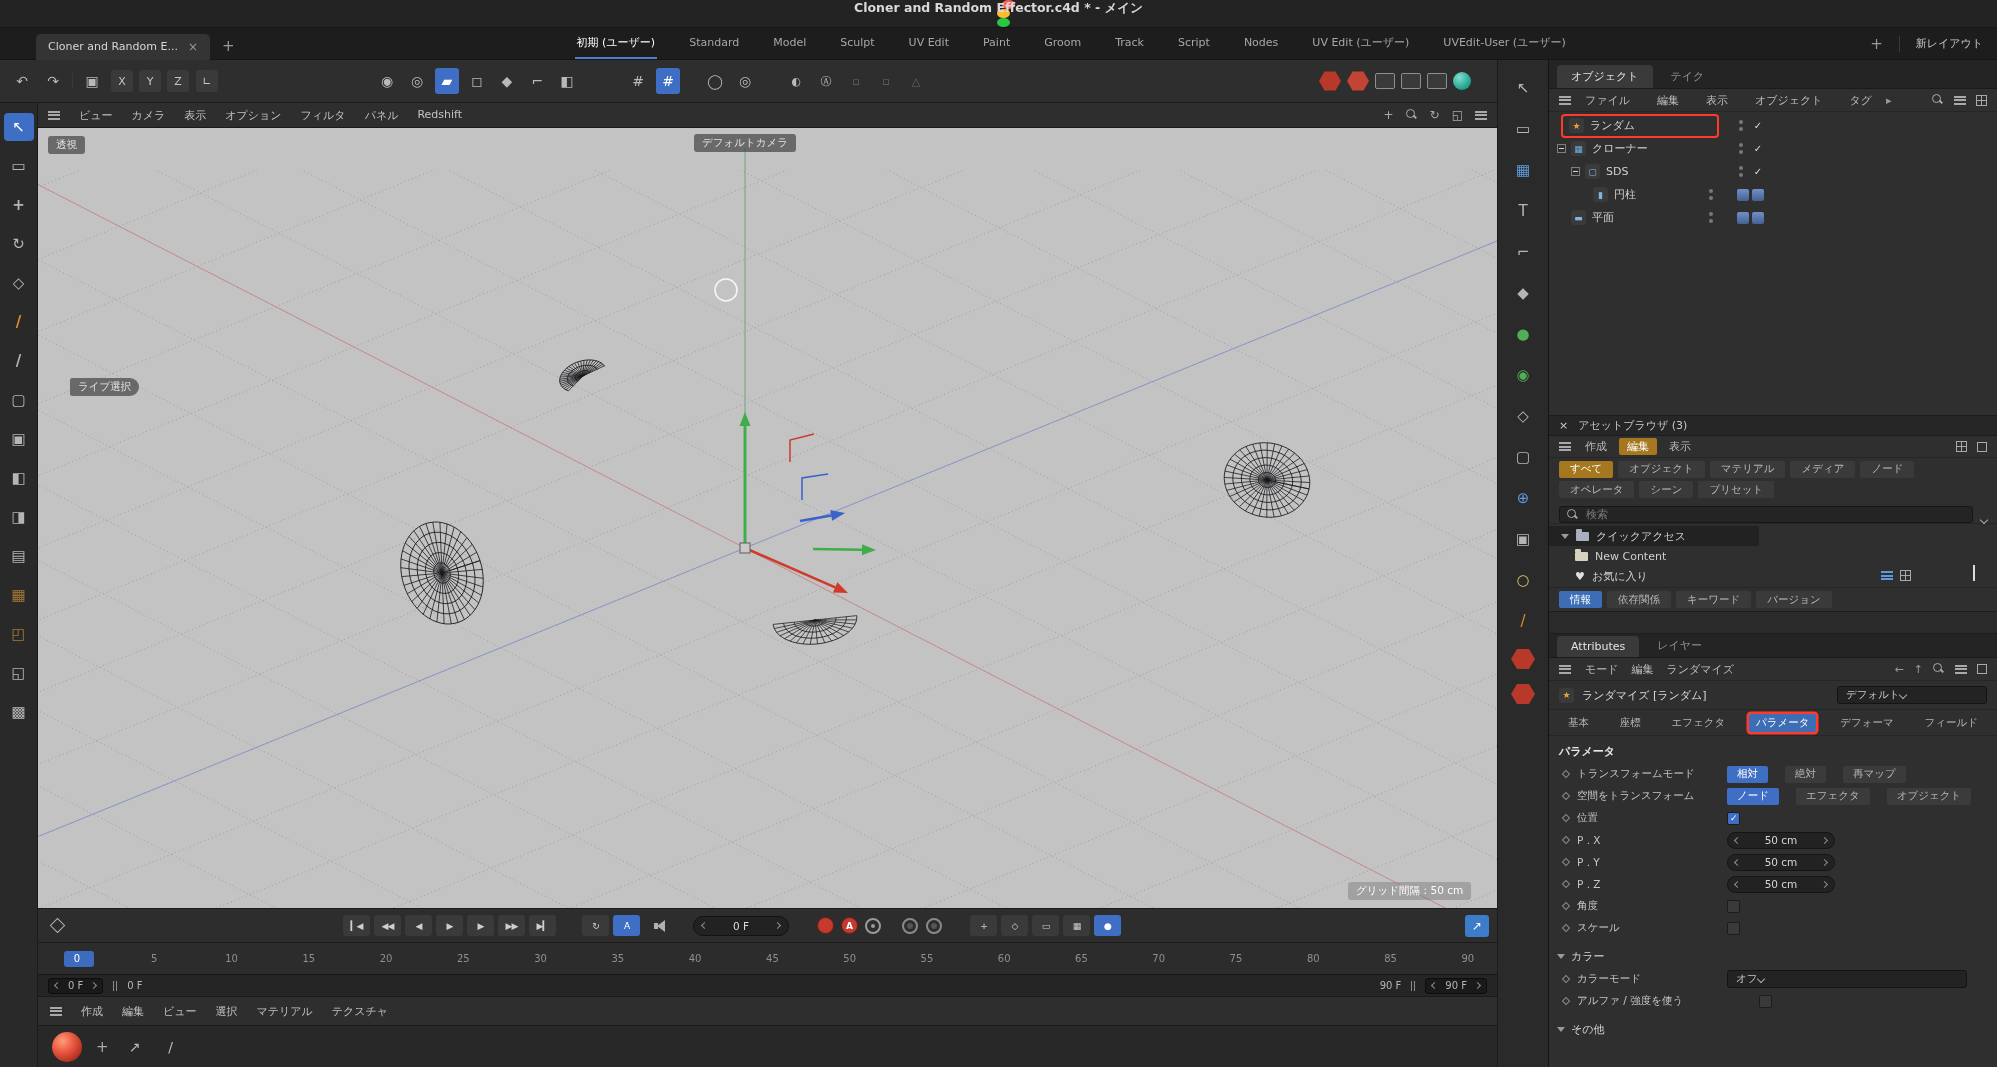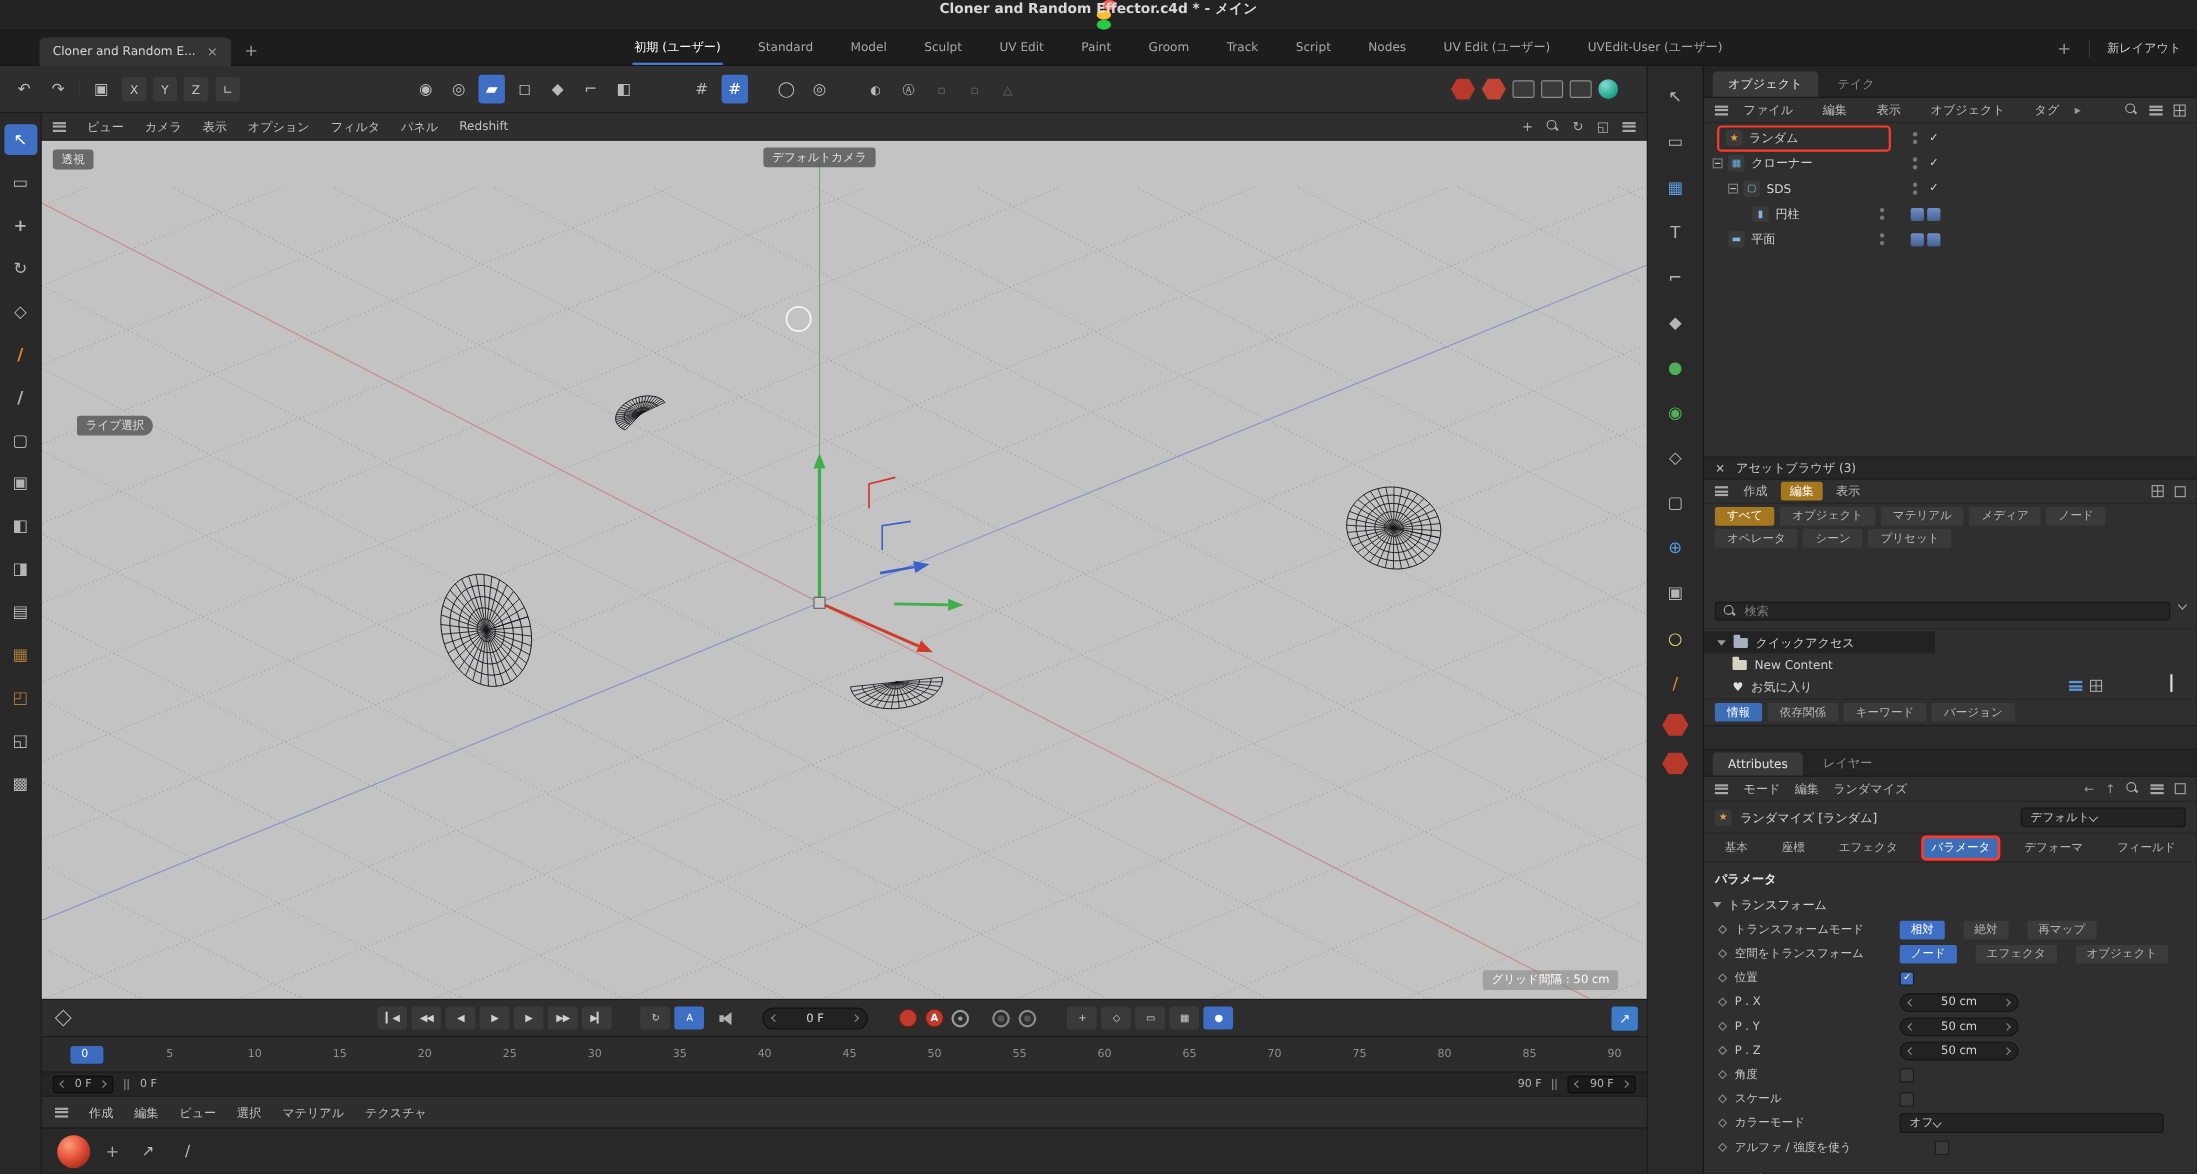--- a/index.html
+++ b/index.html
@@ -116,21 +116,21 @@
   .otag{width:12px;height:12px;border-radius:2px;background:linear-gradient(#7290c9,#44618f);margin-left:3px;flex:none;}
   .ospacer{flex:1;}
   .annot{position:absolute;border:2.5px solid #ff3a2c;border-radius:4px;pointer-events:none;}
   
   .abheader{height:20px;background:#262626;display:flex;align-items:center;gap:10px;padding:0 10px;color:#c9c9c9;border-bottom:1px solid #1c1c1c;}
   .abtabs{display:flex;gap:5px;align-items:center;padding:0 10px;}
   .abbtn{background:#3a3a3a;border-radius:2px;padding:1.5px 11px;color:#b9b9b9;font-size:10.5px;}
   .abbtn.active{background:#a5771f;color:#fff;}
   .abbtn.blue{background:#3d6db5;color:#fff;}
   .menu-amber{background:#a5771f;color:#fff;border-radius:2px;padding:1px 8px;}
-  .searchrow{height:25px;display:flex;align-items:flex-start;gap:8px;padding:0 10px;border-bottom:1px solid #262626;margin-top:48px;}
+  .searchrow{height:25px;display:flex;align-items:flex-end;gap:8px;padding:0 10px;border-bottom:1px solid #262626;}
   .searchf{flex:1;height:17px;background:#242424;border:1px solid #161616;border-radius:3px;display:flex;align-items:center;gap:7px;padding:0 7px;color:#7d7d7d;}
   #ab-tree{height:64px;position:relative;border-bottom:1px solid #262626;padding-top:2px;}
   .arow{display:flex;align-items:center;height:20px;padding-left:12px;gap:7px;color:#cfcfcf;width:210px;}
   .arow.sel{background:#222;}
   .tri{width:0;height:0;border-left:4px solid transparent;border-right:4px solid transparent;border-top:5px solid #9a9a9a;display:inline-block;}
   .folder{width:13px;height:9px;background:#a8b0c0;border-radius:1px;position:relative;display:inline-block;}
   .folder::before{content:"";position:absolute;top:-3px;left:0;width:6px;height:3px;background:inherit;border-radius:1px 1px 0 0;}
   .folder.light{background:#d8d2c0;}
   .heart{color:#e0e0e0;font-size:11px;}
   .viewtoggles{position:absolute;right:86px;bottom:6px;display:flex;gap:7px;align-items:center;}
@@ -825,24 +825,20 @@
         <span class="atab">座標</span>
         <span class="atab">エフェクタ</span>
         <span class="atab active annotated">パラメータ</span>
         <span class="atab">デフォーマ</span>
         <span class="atab">フィールド</span>
       </div>
 
     <div class="attr-body">
       <div class="psection">パラメータ</div>
 
-      <div class="pgroup">
-        <span class="tri"></span>
-          <span>トランスフォーム</span>
-      </div>
       <div class="prow">
         <div class="plab">
             <span class="dia"></span>
             <span>トランスフォームモード</span>
           </div>
         <div class="pbtns">
 
         <span class="pbtn active">相対</span>
             <span class="pbtn">絶対</span>
             <span class="pbtn">再マップ</span>
@@ -908,20 +904,24 @@
         <span class="cb"></span>
       </div>
       <div class="prow">
         <div class="plab">
             <span class="dia"></span>
             <span>スケール</span>
           </div>
         <span class="cb"></span>
       </div>
 
+      <div class="pgroup" style="margin-top:6px">
+        <span class="tri"></span>
+          <span>カラー</span>
+      </div>
       <div class="prow">
         <div class="plab">
             <span class="dia"></span>
             <span>カラーモード</span>
           </div>
         <div class="ddown w240">
           <span>オフ</span>
             <i class="chev-d"></i>
         </div>
       </div>

